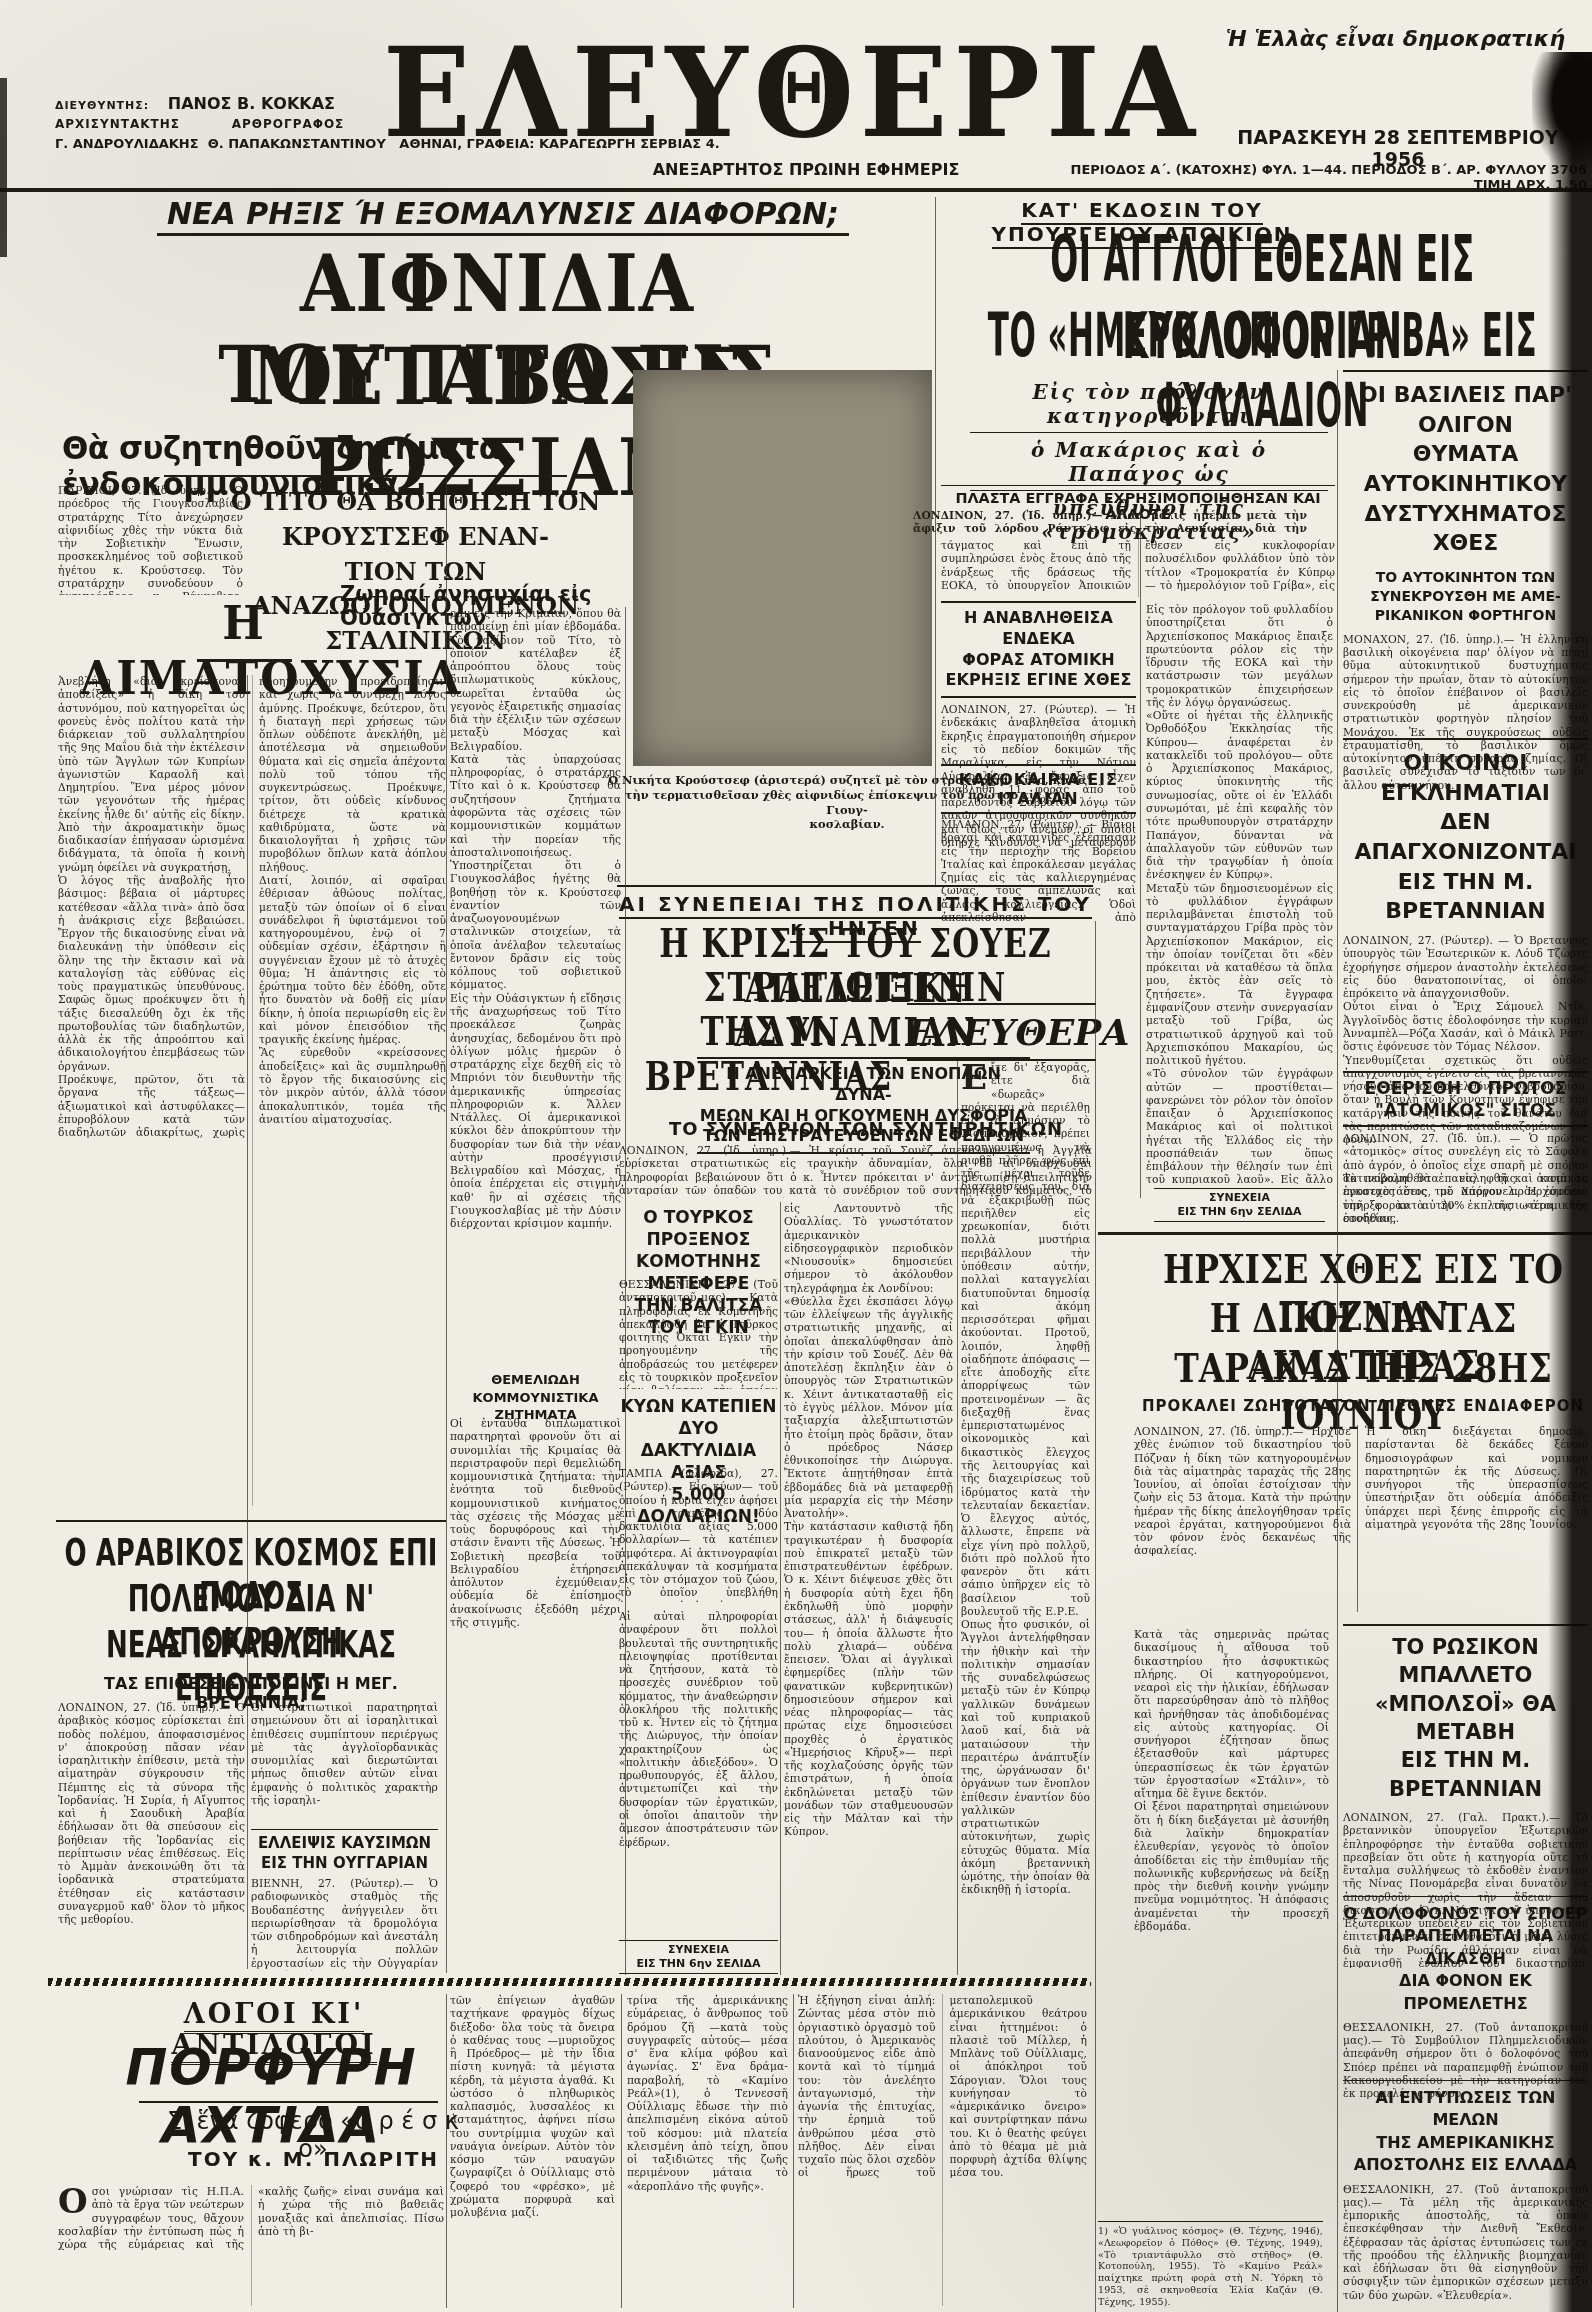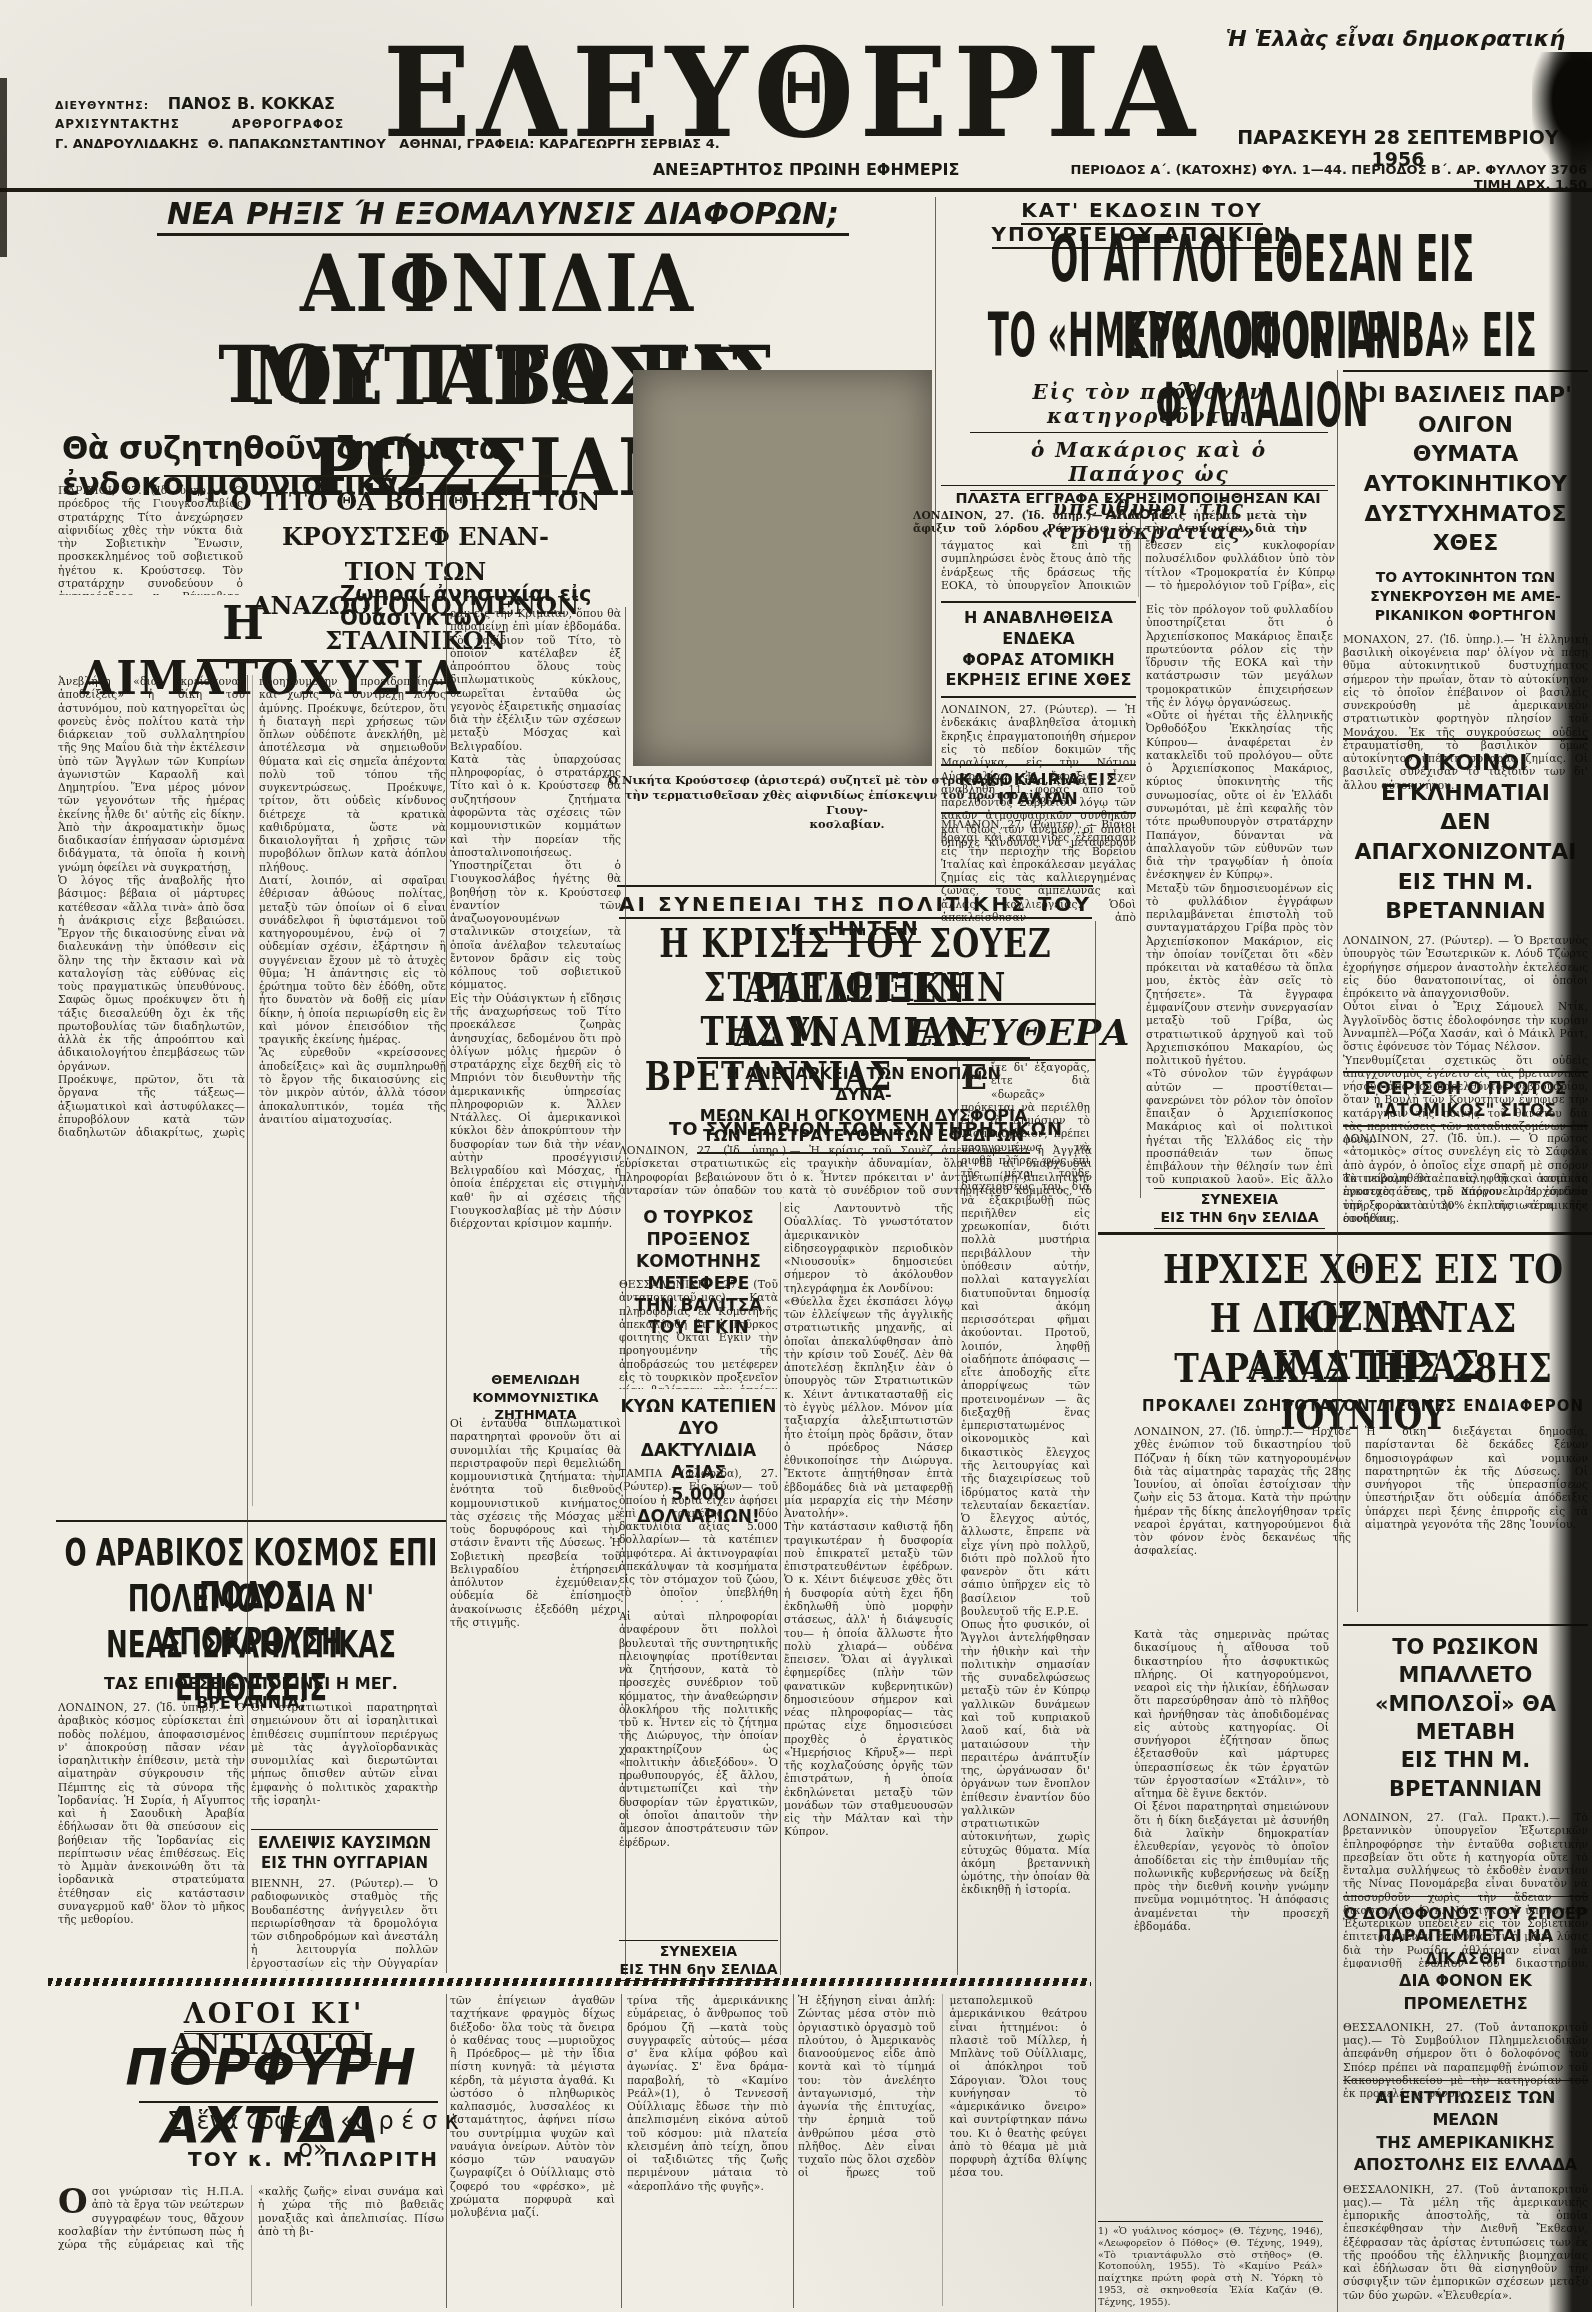--- a/index.html
+++ b/index.html
@@ -19,21 +19,21 @@
   .pre{white-space:pre-line;}
   .bt{font-size:10.7px;line-height:1.24;text-align:justify;letter-spacing:0.1px;
       word-spacing:0.5px;overflow:hidden;color:#221f18;}
   .bt2{column-count:2;column-gap:14px;column-rule:1px solid #44403466;}
   .vr{width:1px;background:#3a362c;opacity:.75;}
   .hr{background:#201d15;}
   .stretch{display:inline-block;transform-origin:center;}
   .rulebox{border-top:2px solid #201d15;border-bottom:2px solid #201d15;}
   .dropcap::first-letter{font-size:34px;font-weight:bold;float:left;line-height:.85;
       padding:2px 4px 0 0;font-family:"DejaVu Serif",serif;}
-  .marker{font-family:"DejaVu Sans",sans-serif;font-size:14px;font-weight:bold;
+  .marker{font-family:"DejaVu Sans",sans-serif;font-size:11px;font-weight:bold;
       text-align:center;border-top:1px solid #201d15;border-bottom:1px solid #201d15;
       padding:2px 0;line-height:1.25;}
   .zig{background:repeating-linear-gradient(105deg,#201d15 0 5px,transparent 5px 9px);}
   .photo{background:
       radial-gradient(ellipse 60px 52px at 30% 16%, #cfc9b8 0 45%, transparent 60%),
       radial-gradient(ellipse 52px 46px at 68% 13%, #c5bfae 0 40%, transparent 58%),
       radial-gradient(ellipse 70px 28px at 69% 7%, #17140e 0 60%, transparent 75%),
       radial-gradient(ellipse 119px 189px at 22% 70%, #4a463c 0 55%, transparent 72%),
       radial-gradient(ellipse 149px 229px at 78% 72%, #24211a 0 60%, transparent 75%),
       radial-gradient(ellipse 299px 119px at 50% 100%, #55503f 0 60%, transparent 80%),

